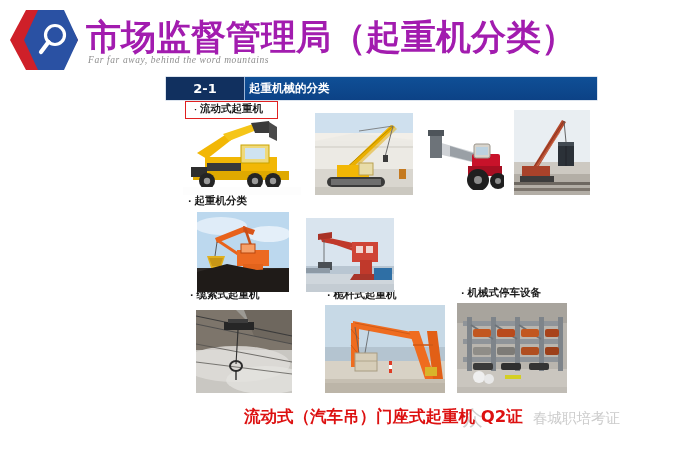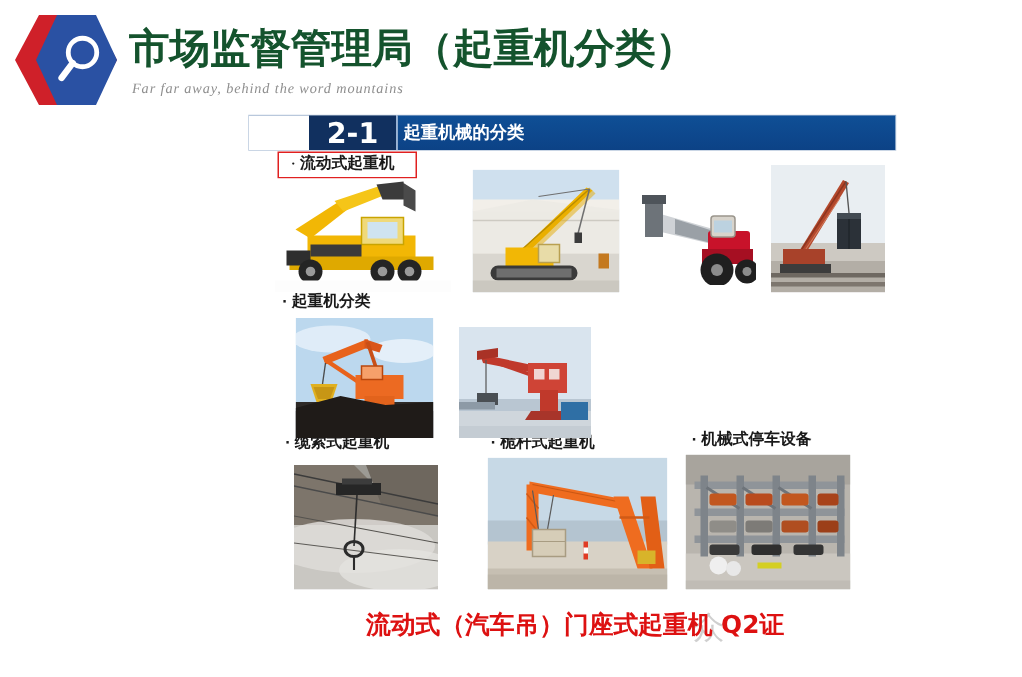--- a/index.html
+++ b/index.html
@@ -15,22 +15,22 @@
     background: #ffffff;
   }
 
   
   .logo {
     position: absolute; left: 8px; top: 8px;
     width: 72px; height: 64px;
   }
   .title-main {
     position: absolute; left: 86px; top: 14px;
-    font-size: 27px; font-weight: bold;
-    color: #14532d;
+    font-size: 35px; font-weight: bold;
+    color: #a21caf;
     letter-spacing: 0px;
     white-space: nowrap;
     font-family: "DejaVu Sans", "Liberation Sans", sans-serif;
   }
   .title-sub {
     position: absolute; left: 88px; top: 55px;
     font-size: 9.5px;
     font-style: italic;
     color: #8e8e8e;
     letter-spacing: 0.6px;
@@ -39,27 +39,26 @@
   }
 
   
   .section-bar {
     position: absolute; left: 166px; top: 77px;
     width: 431px; height: 23px;
     display: flex; align-items: stretch;
     box-shadow: 0 0 0 0.5px #b9c8dc;
   }
   .section-num {
-    width: 58px;
+    width: 78px;
     background: #11305f;
     color: #ffffff;
-    font-size: 19px; font-weight: bold;
+    font-size: 13px; font-weight: bold;
     display: flex; align-items: center; justify-content: center;
     font-family: "DejaVu Sans", sans-serif;
-    margin-left: 40px;
   }
   .section-title {
     flex: 1;
     background: #0d4a8f;
     background: linear-gradient(to bottom, #0f4f96 0%, #0c4286 100%);
     color: #ffffff;
     font-size: 11.5px; font-weight: bold;
     display: flex; align-items: center;
     padding-left: 4px;
     border-left: 1.5px solid #9bb4d6;
@@ -412,14 +411,15 @@
 
       <circle cx="22" cy="74" r="6" fill="#efefef"></circle>
       <circle cx="32" cy="76" r="5" fill="#e8e8e8"></circle>
       <rect x="48" y="72" width="16" height="4" fill="#d4cf24"></rect>
       <rect y="84" width="110" height="6" fill="#c0bcb5"></rect>
     </svg>
   </div>
 
   <div class="watermark-glyph">众</div>
   <div class="footer-red">流动式（汽车吊）门座式起重机 Q2证</div>
+  <div class="watermark">春城职培考证</div>
 
 </div>
 
 </body></html>

